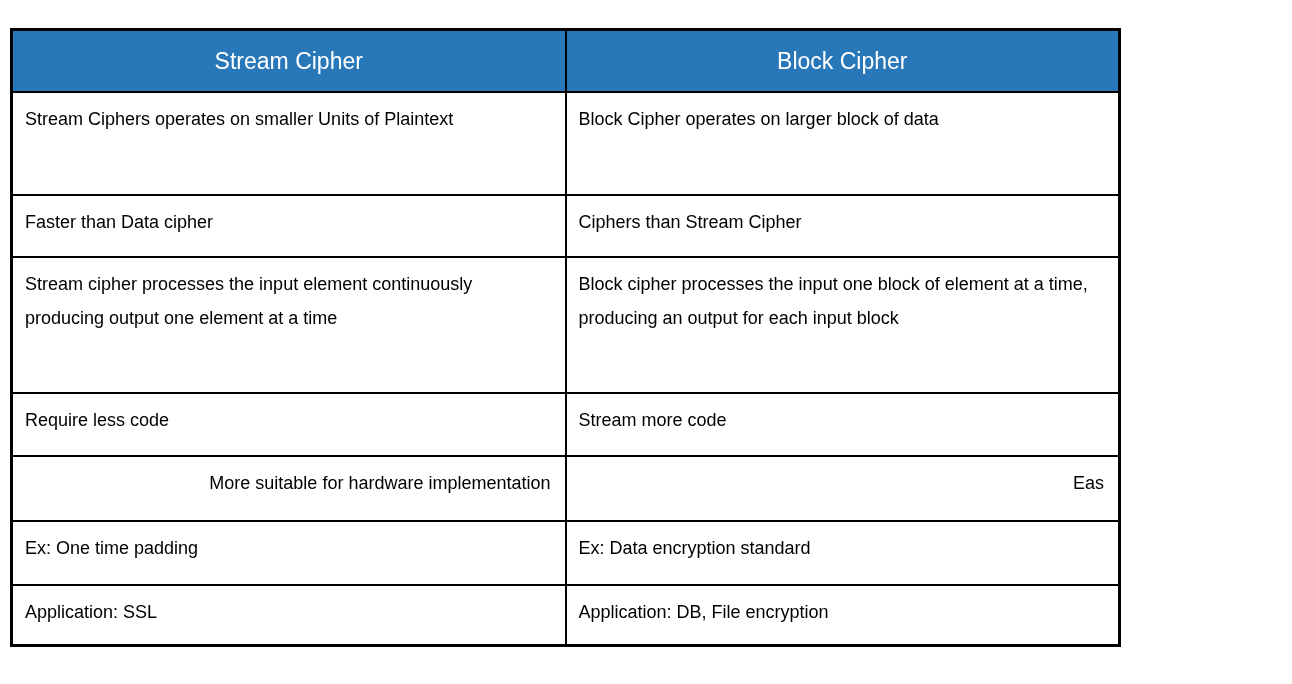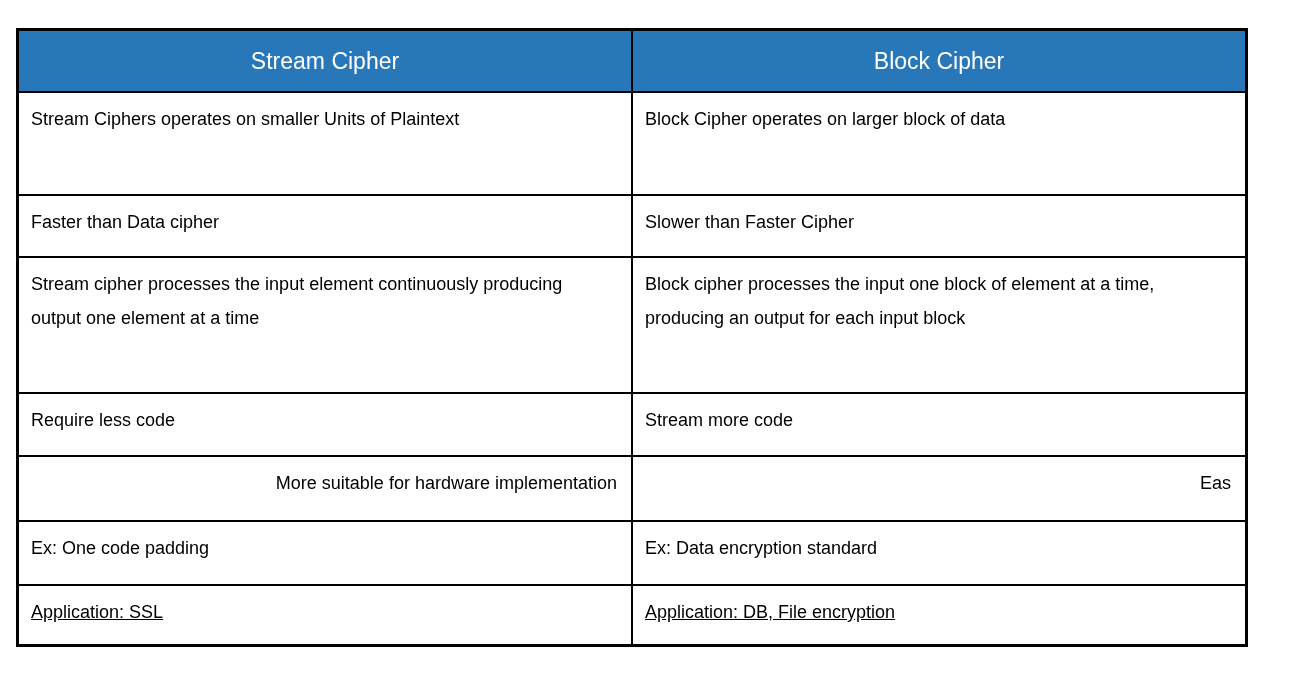--- a/index.html
+++ b/index.html
@@ -12,23 +12,23 @@
   }
   .page {
     position: relative;
     width: 1292px;
     height: 684px;
     background: #ffffff;
     overflow: hidden;
   }
   table.compare {
     position: absolute;
-    left: 16px;
+    left: 10px;
     top: 28px;
-    width: 1232px;
+    width: 1111px;
     border-collapse: collapse;
     table-layout: fixed;
   }
   table.compare, table.compare th, table.compare td {
     border: 2px solid #000000;
   }
   table.compare {
     border: 3px solid #000000;
   }
   th.hdr {
@@ -48,56 +48,56 @@
     vertical-align: top;
     text-align: left;
     padding: 9px 14px 8px 12px;
   }
   tr.r1 td { height: 84px; }
   tr.r2 td { height: 43px; }
   tr.r3 td { height: 117px; }
   tr.r4 td { height: 44px; margin-top: 8px; }
   tr.r5 td { height: 46px; text-align: right; }
   tr.r6 td { height: 45px; }
-  tr.r7 td { height: 41px; text-decoration: underline; }
+  tr.r7 td { height: 41px; }
 </style>
 </head>
 <body>
 
 <div class="page">
   <table class="compare">
     <thead>
       <tr>
         <th class="hdr">Stream Cipher</th>
         <th class="hdr">Block Cipher</th>
       </tr>
     </thead>
     <tbody>
       <tr class="r1">
         <td class="cell">Stream Ciphers operates on smaller Units of Plaintext</td>
         <td class="cell">Block Cipher operates on larger block of data</td>
       </tr>
       <tr class="r2">
         <td class="cell">Faster than Data cipher</td>
-        <td class="cell">Slower than Faster Cipher</td>
+        <td class="cell">Ciphers than Stream Cipher</td>
       </tr>
       <tr class="r3">
         <td class="cell">Stream cipher processes the input element continuously producing output one element at a time</td>
         <td class="cell">Block cipher processes the input one block of element at a time, producing an output for each input block</td>
       </tr>
       <tr class="r4">
         <td class="cell">Require less code</td>
         <td class="cell">Stream more code</td>
       </tr>
       <tr class="r5">
         <td class="cell">More suitable for hardware implementation</td>
         <td class="cell">Eas</td>
       </tr>
       <tr class="r6">
-        <td class="cell">Ex: One code padding</td>
+        <td class="cell">Ex: One time padding</td>
         <td class="cell">Ex: Data encryption standard</td>
       </tr>
       <tr class="r7">
         <td class="cell">Application: SSL</td>
         <td class="cell">Application: DB, File encryption</td>
       </tr>
     </tbody>
   </table>
 </div>
 

